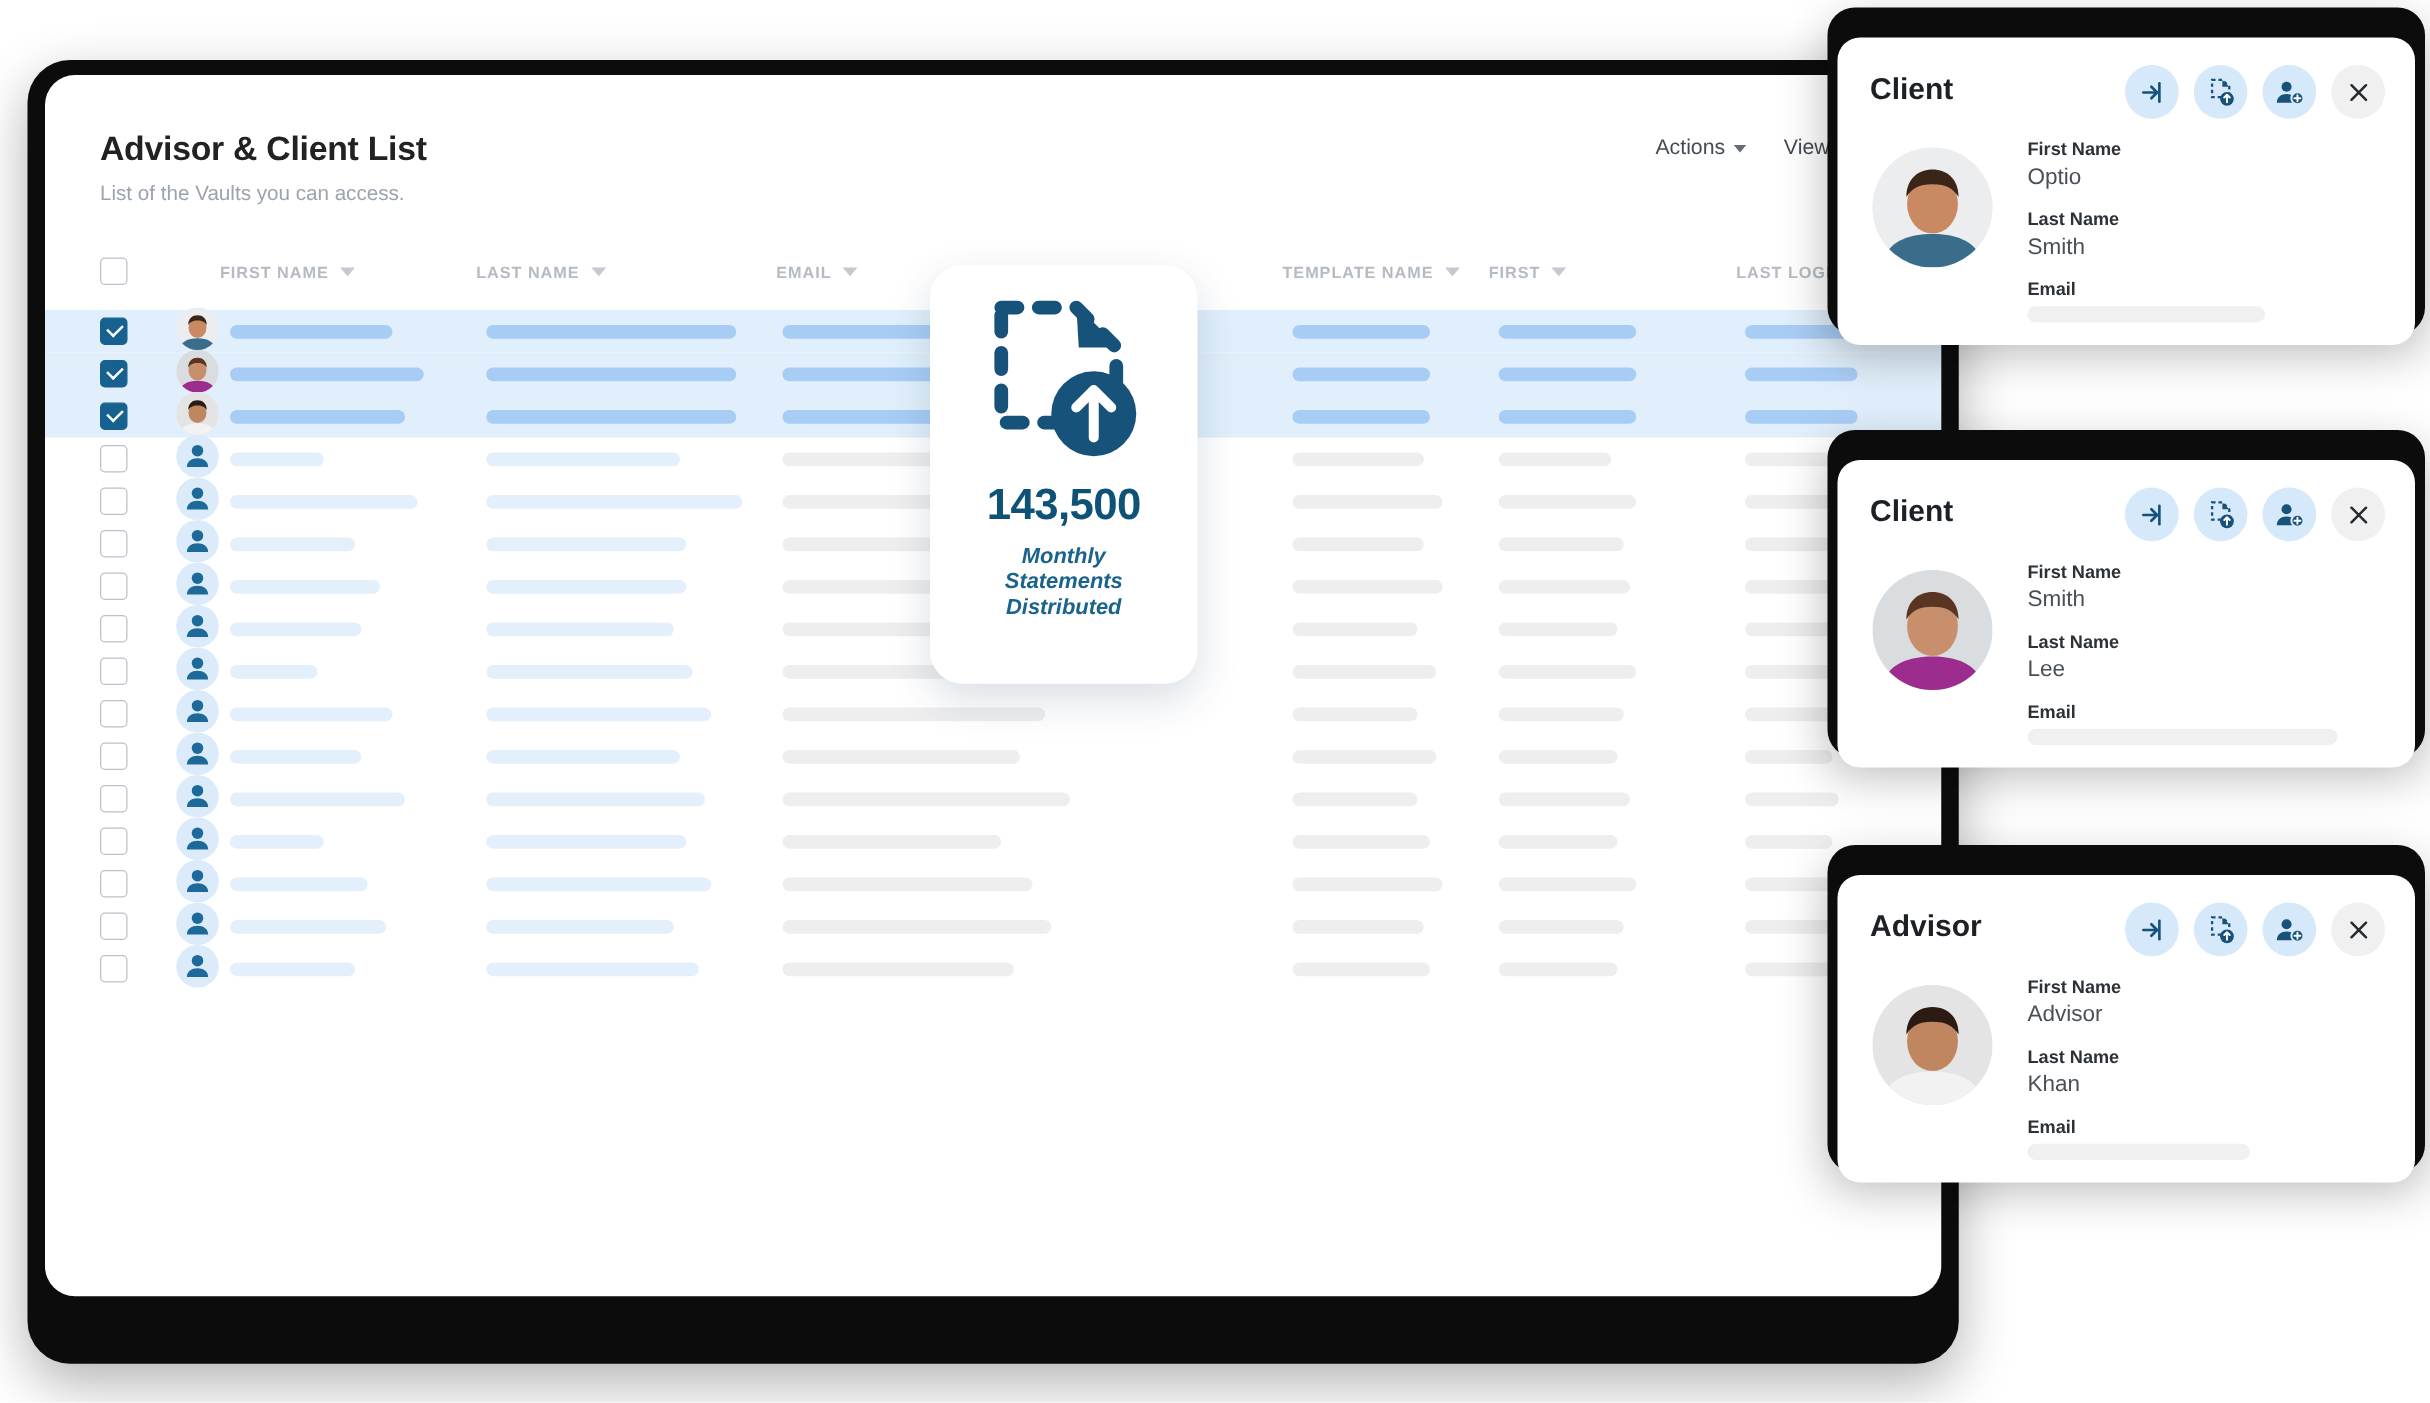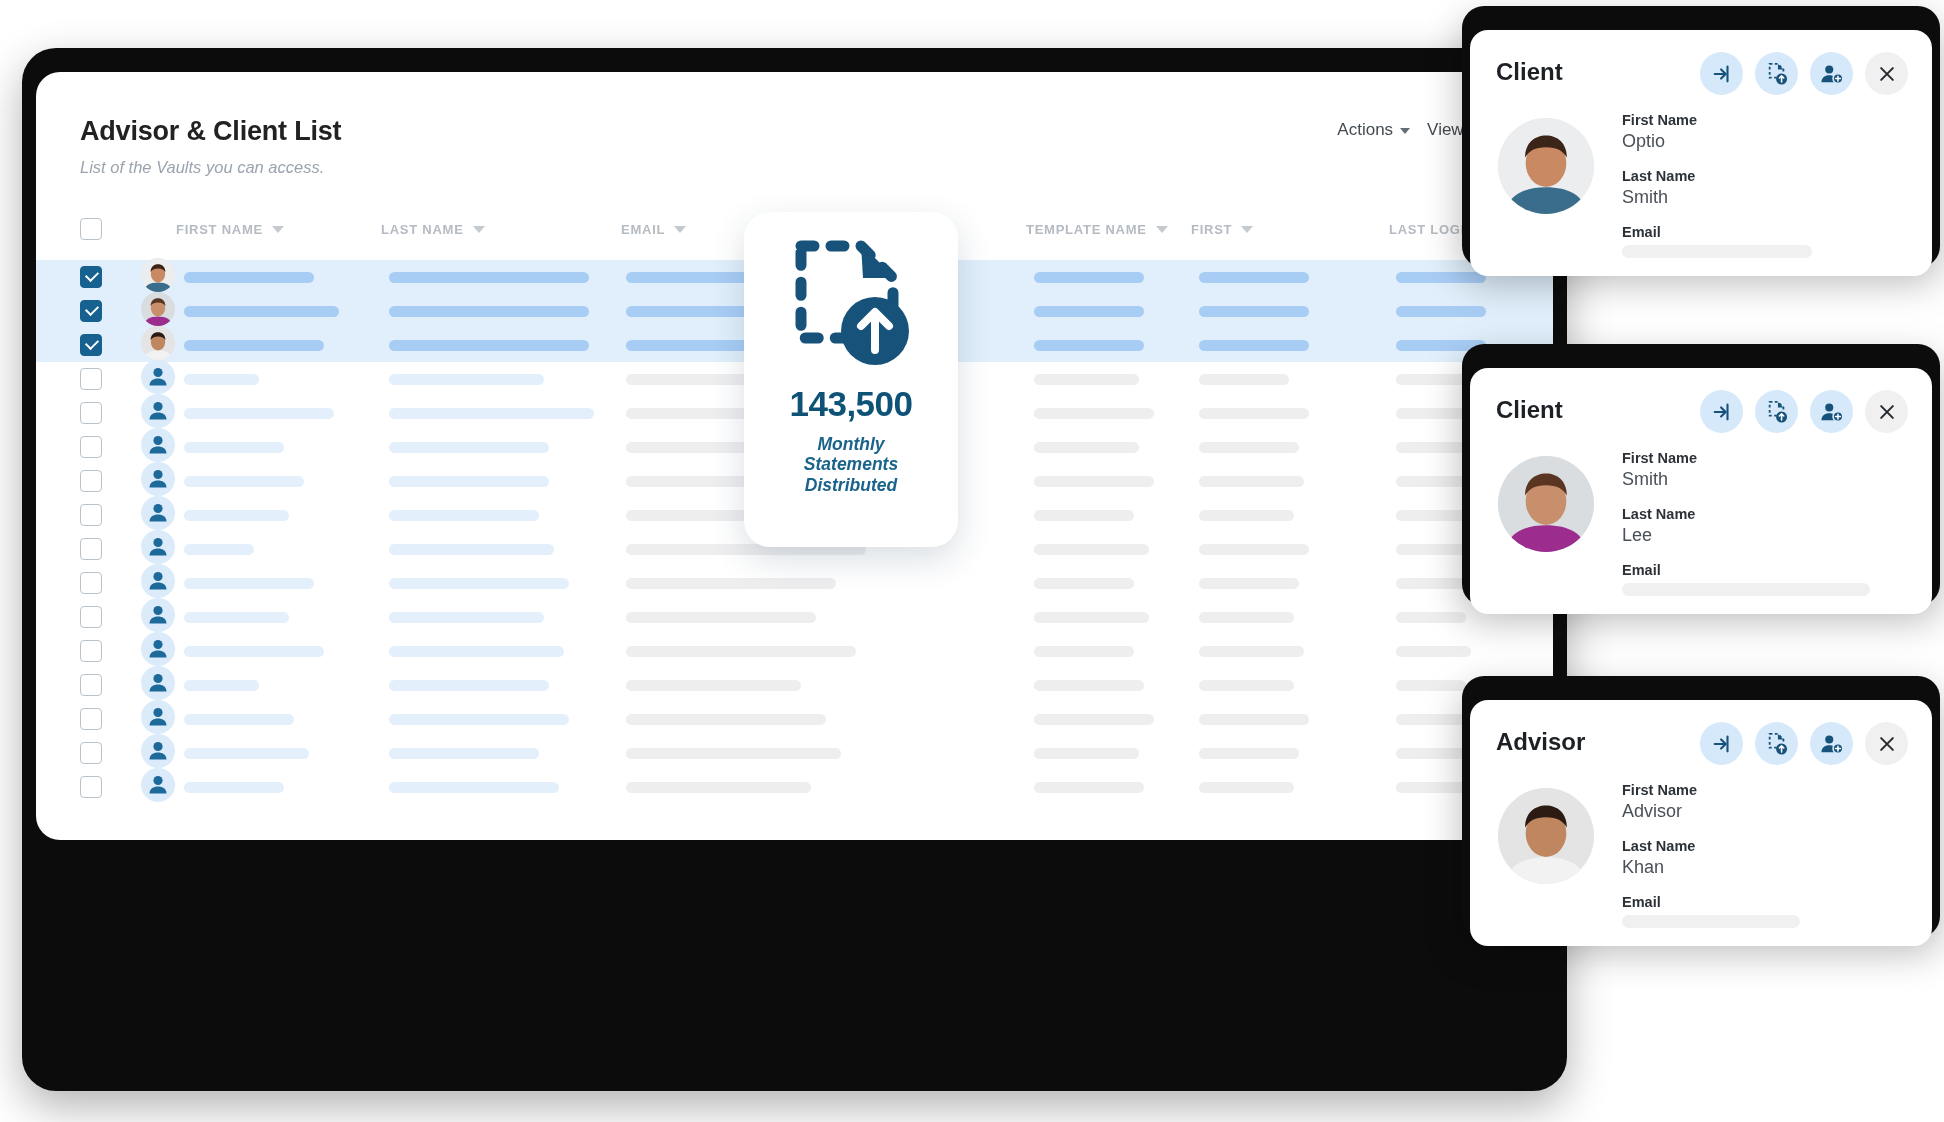--- a/index.html
+++ b/index.html
@@ -13,40 +13,40 @@
 
   
   .window-frame {
     position: absolute; left: 22px; top: 48px;
     width: 1545px; height: 1043px;
     background: #0c0c0c;
     border-radius: 34px;
     box-shadow: 0 16px 44px rgba(0,0,0,0.30);
   }
   .window-inner {
-    position: absolute; left: 14px; top: 24px;
-    width: 1517px; height: 768px;
+    position: absolute; left: 14px; top: 12px;
+    width: 1517px; height: 977px;
     background: #ffffff;
     border-radius: 24px;
     overflow: hidden;
   }
 
   
   .page-title {
     position: absolute; left: 44px; top: 44px;
     font-size: 27px; font-weight: bold; color: #222222;
     letter-spacing: -0.2px;
   }
   .page-subtitle {
     position: absolute; left: 44px; top: 86px;
-    font-size: 16.5px; color: #9aa3ae; font-style: italic;
+    font-size: 16.5px; color: #9aa3ae;
   }
   .header-actions {
     position: absolute; right: 44px; top: 48px;
-    display: flex; align-items: center; gap: 17px;
+    display: flex; align-items: center; gap: 30px;
   }
   .hdr-link {
     font-size: 17px; color: #444b52; white-space: nowrap;
     display: flex; align-items: center; gap: 7px; cursor: pointer;
   }
   .caret-dn {
     width: 0; height: 0; border-left: 5.5px solid transparent;
     border-right: 5.5px solid transparent; border-top: 6px solid #666c73;
     margin-top: 2px;
   }

